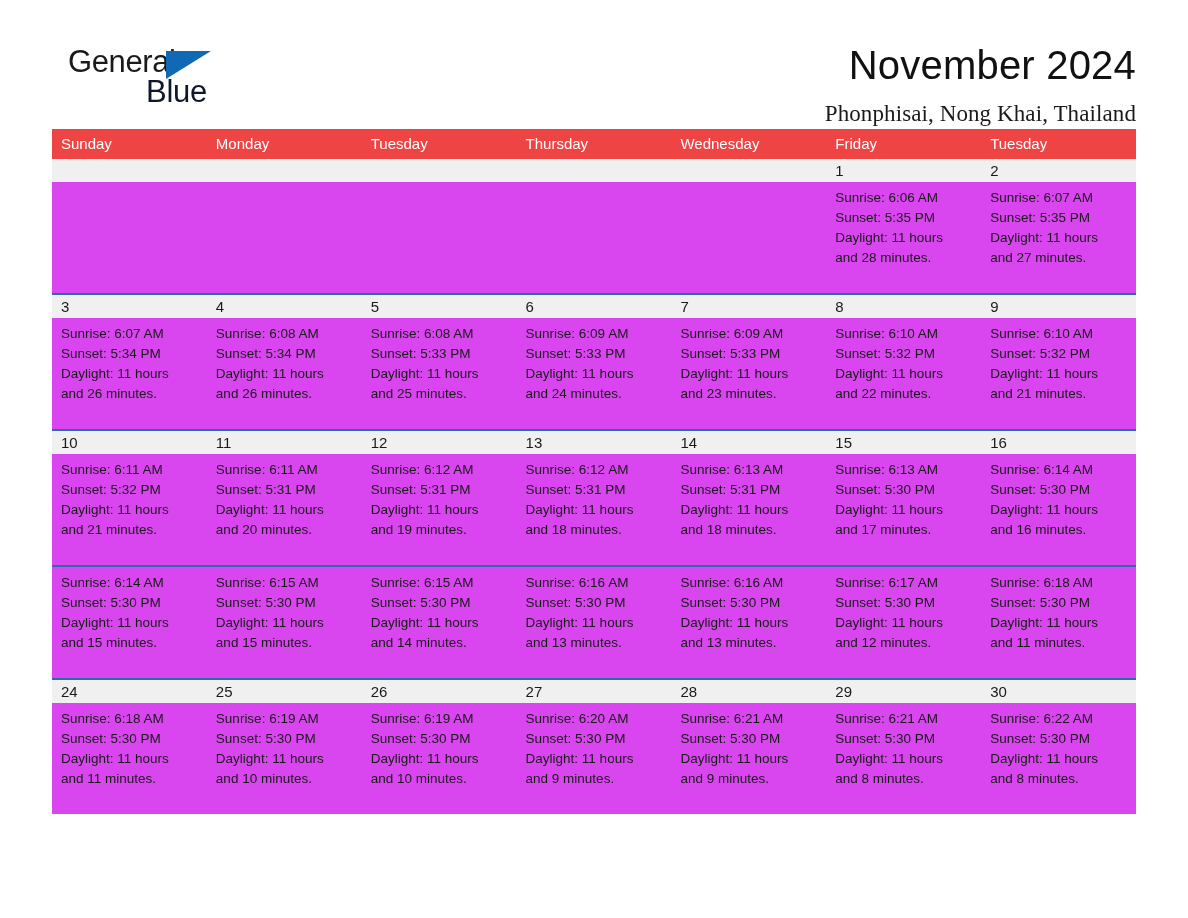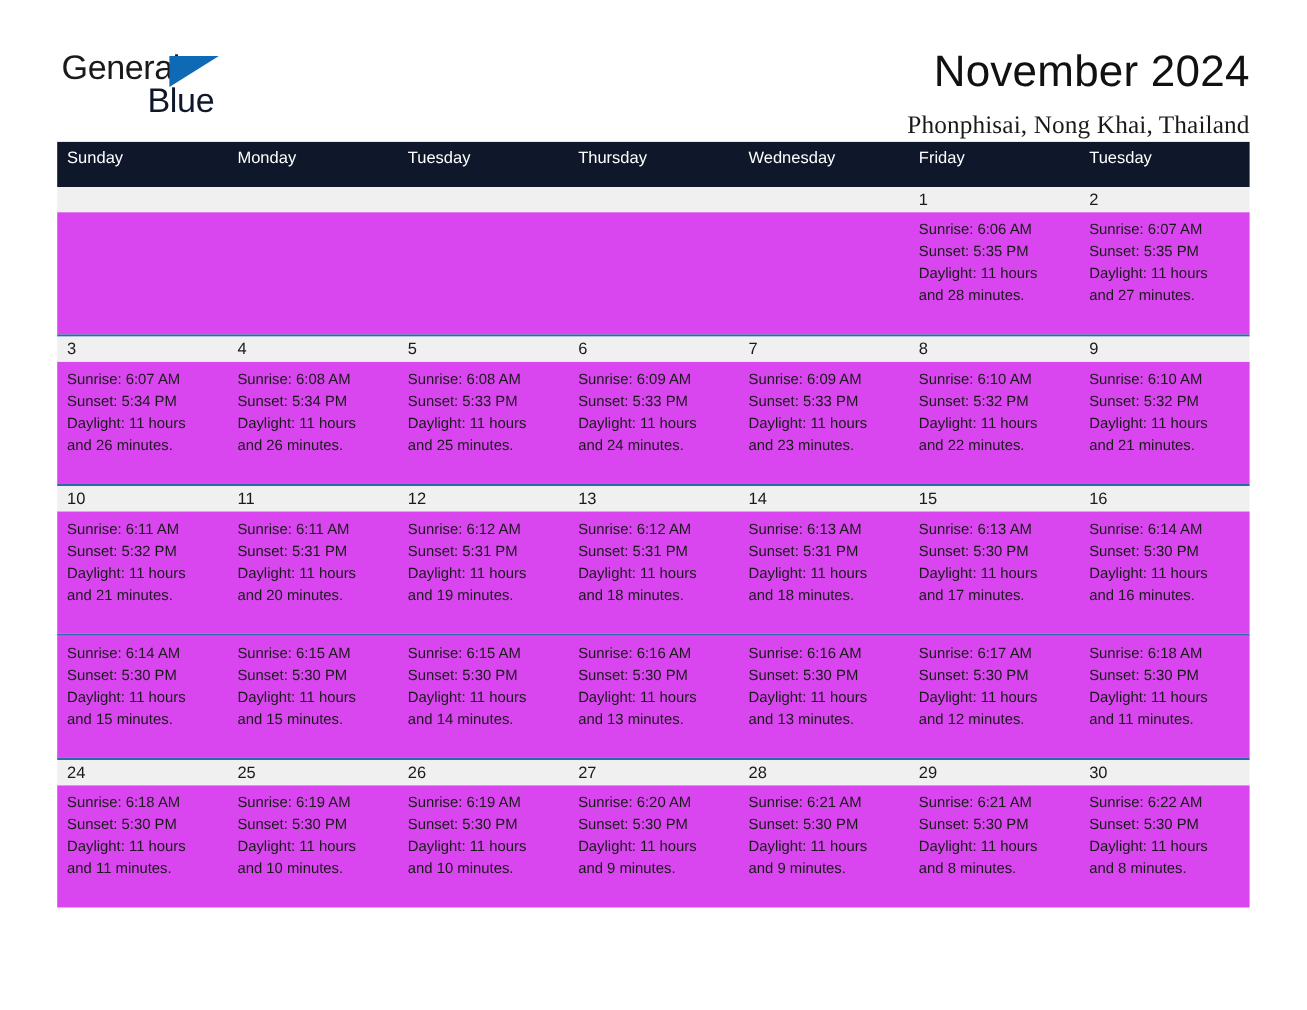--- a/index.html
+++ b/index.html
@@ -24,21 +24,21 @@
 
   
   .header {
     position: relative;
     height: 112px;
     padding-top: 44px;
     box-sizing: border-box;
   }
   .brand {
     position: absolute;
-    left: 4px;
+    left: 16px;
     top: 46px;
     width: 300px;
     height: 68px;
     line-height: 1;
   }
   .brand-row1 {
     position: relative;
     display: block;
     height: 34px;
   }
@@ -91,22 +91,22 @@
     font-family: Liberation Serif, serif;
   }
 
   
   .calendar {
     margin-top: 17px;
     width: 1084px;
   }
   .weekday-row {
     display: flex;
-    background: #0f172a;
-    height: 41px;
+    background: #ef4444;
+    height: 30px;
   }
   .weekday {
     flex: 1 1 0;
     color: #ffffff;
     font-size: 15px;
     line-height: 30px;
     padding-left: 9px;
     box-sizing: border-box;
     overflow: hidden;
     white-space: nowrap;

